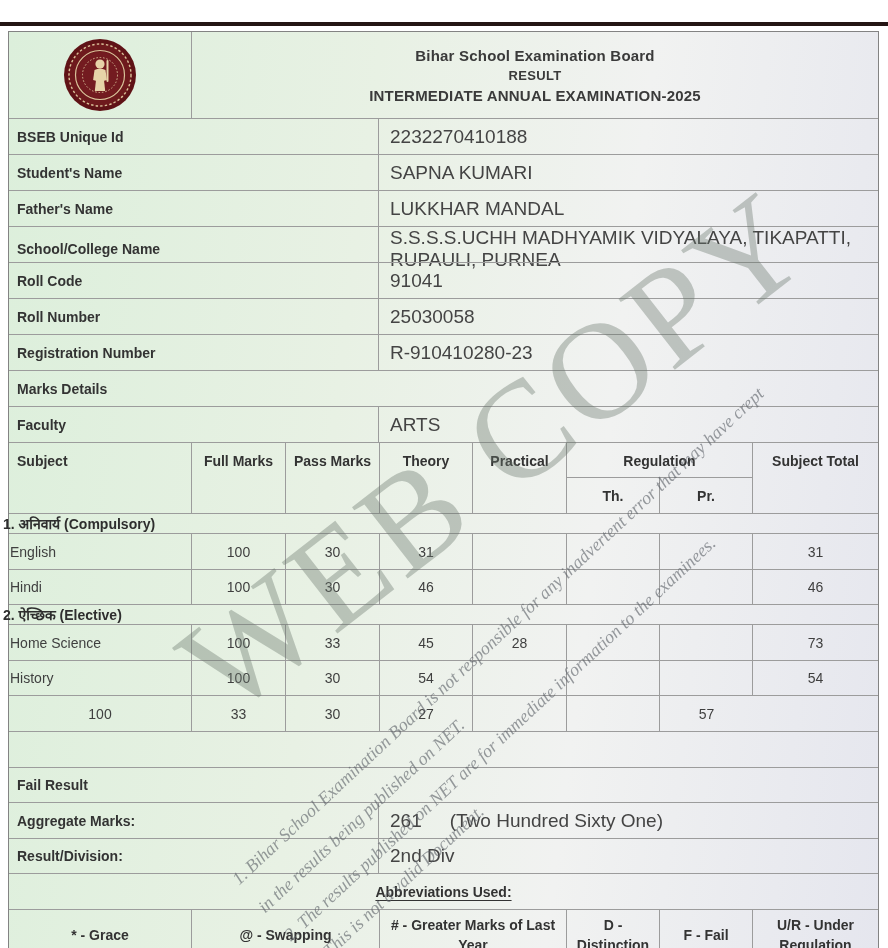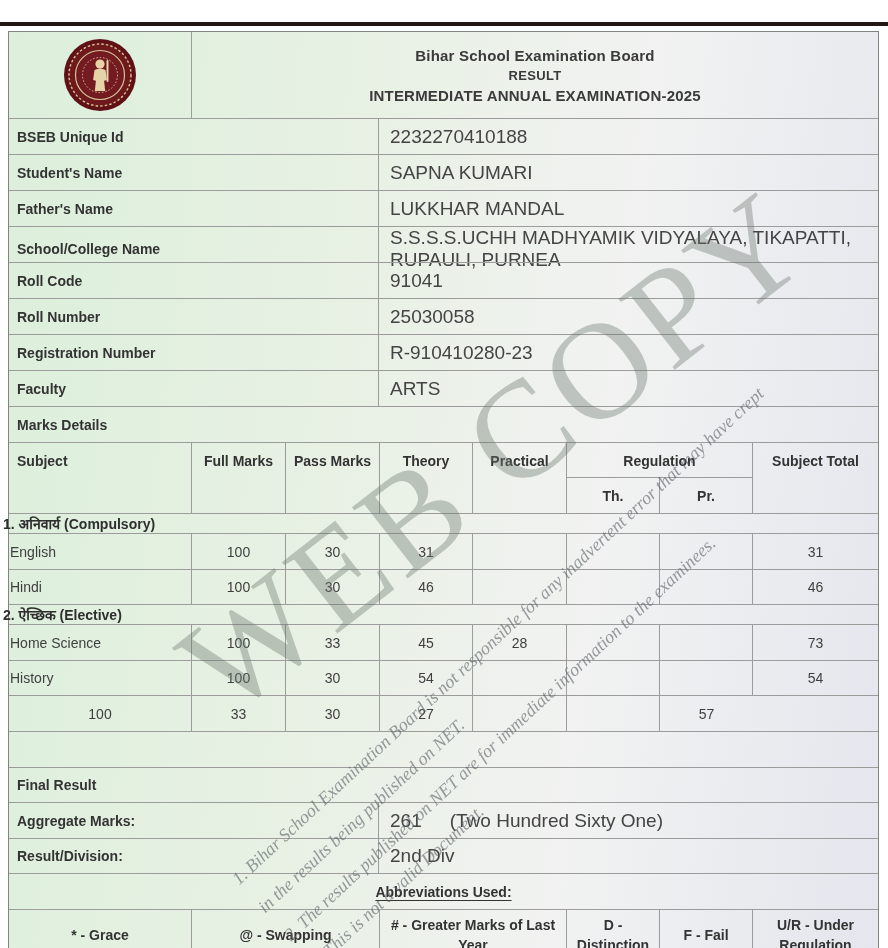--- a/index.html
+++ b/index.html
@@ -141,26 +141,26 @@
       <div class="info-value">91041</div>
     </div>
     <div class="row info-row">
       <div class="info-label">Roll Number</div>
       <div class="info-value">25030058</div>
     </div>
     <div class="row info-row">
       <div class="info-label">Registration Number</div>
       <div class="info-value">R-910410280-23</div>
     </div>
+    <div class="row wide-label-row">Marks Details</div>
+
     <div class="row info-row">
       <div class="info-label">Faculty</div>
       <div class="info-value">ARTS</div>
     </div>
-
-    <div class="row wide-label-row">Marks Details</div>
 
     <div class="row mgrid mhead">
       <div class="mh subject">Subject</div>
       <div class="mh span2">Full Marks</div>
       <div class="mh span2">Pass Marks</div>
       <div class="mh span2">Theory</div>
       <div class="mh span2">Practical</div>
       <div class="mh reg">Regulation</div>
       <div class="mh total">Subject Total</div>
       <div class="mh sub th">Th.</div>
@@ -224,21 +224,21 @@
       <div class="mc">33</div>
       <div class="mc">30</div>
       <div class="mc">27</div>
       <div class="mc"></div>
       <div class="mc"></div>
       <div class="mc last">57</div>
     </div>
 
     <div class="row empty-row"></div>
 
-    <div class="row final-row">Final Result</div>
+    <div class="row final-row">Fail Result</div>
 
     <div class="row kv-row" style="height:36px;">
       <div class="info-label">Aggregate Marks:</div>
       <div class="info-value">
         <span>261</span>
         <span class="words">(Two Hundred Sixty One)</span>
       </div>
     </div>
 
     <div class="row kv-row" style="height:35px;">

